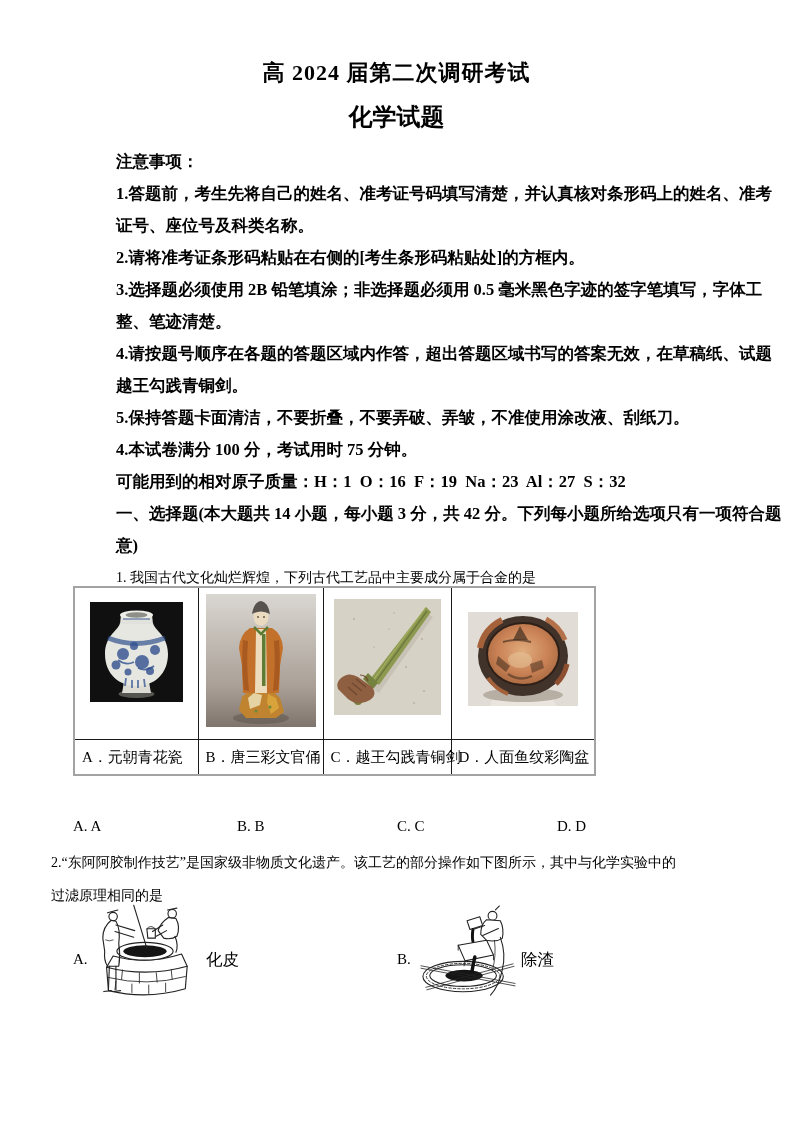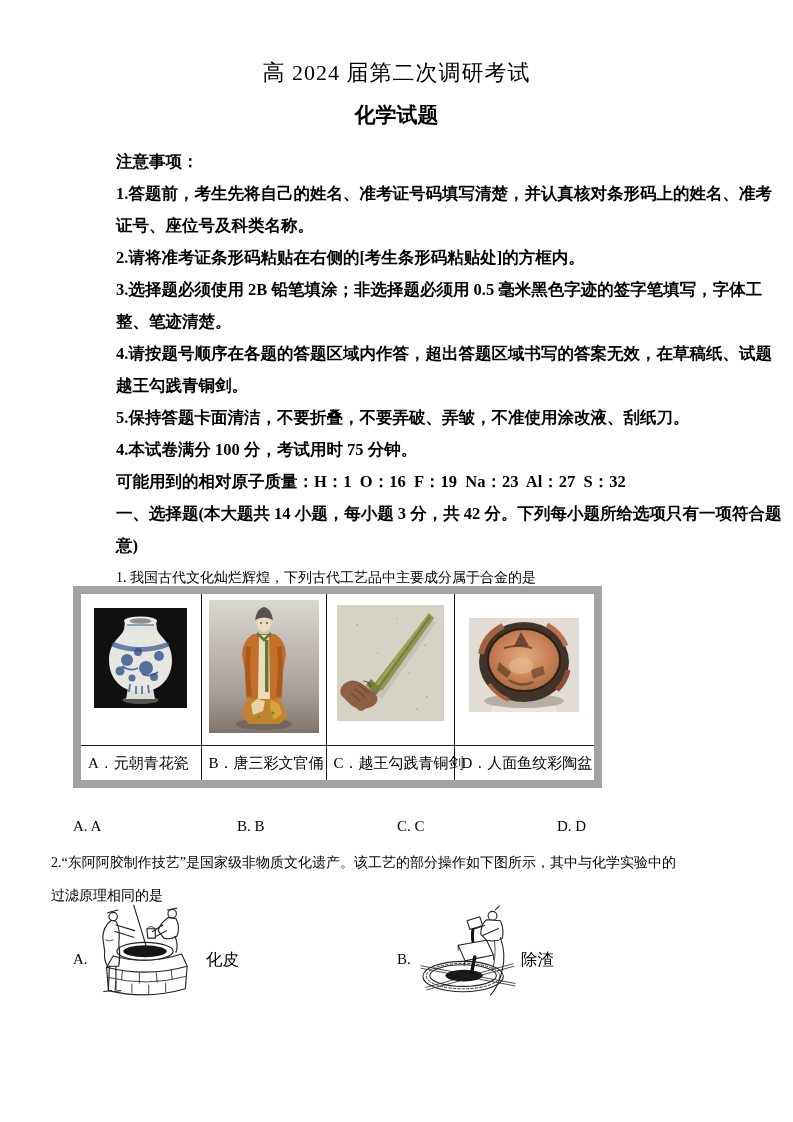--- a/index.html
+++ b/index.html
@@ -4,32 +4,32 @@
 <style>
   html,body { margin:0; padding:0; }
   body {
     width:793px; height:1122px; background:#ffffff; position:relative;
     font-family:"Liberation Serif","DejaVu Serif",serif; color:#000;
     overflow:hidden;
   }
   .page { position:absolute; inset:0; }
   .title {
     position:absolute; top:58px; left:0; width:100%; text-align:center;
-    font-size:22px; font-weight:normal; letter-spacing:1px; white-space:pre;
+    font-size:22px; font-weight:bold; letter-spacing:1px; white-space:pre;
   }
   .subtitle {
     position:absolute; top:101px; left:0; width:100%; text-align:center;
-    font-size:21px; font-weight:bold; white-space:pre;
+    font-size:24px; font-weight:bold; white-space:pre;
   }
   .flow { position:absolute; left:68px; top:146px; width:662px; }
   .tline { height:32px; line-height:32px; font-size:16.5px; font-weight:bold; white-space:pre;margin-left:48px; }
   .tline.q { font-weight:normal; font-size:14px; }
   table.artifacts {
     position:absolute; left:73px; top:586px; width:521px;
-    border-collapse:collapse; table-layout:fixed; border:8px solid #a3a3a3;
+    border-collapse:collapse; table-layout:fixed; border:2px solid #a3a3a3;
   }
   table.artifacts td { border:1.5px solid #1a1a1a; }
   .img-row td { height:151px; text-align:center; vertical-align:top; padding:0; }
   .label-row td { height:34px; font-size:15px; padding:0 0 0 7px; vertical-align:middle; white-space:pre; }
   .opt { position:absolute; top:818px; font-size:15px; white-space:pre; }
   .q2flow { position:absolute; left:51px; top:846px; }
   .tline2 { height:33px; line-height:33px; font-size:14px; white-space:pre; }
   .figlabel { position:absolute; font-size:15px; white-space:pre; }
   .figcap { position:absolute; font-size:16.5px; white-space:pre; }
   .figsvg { position:absolute; }

